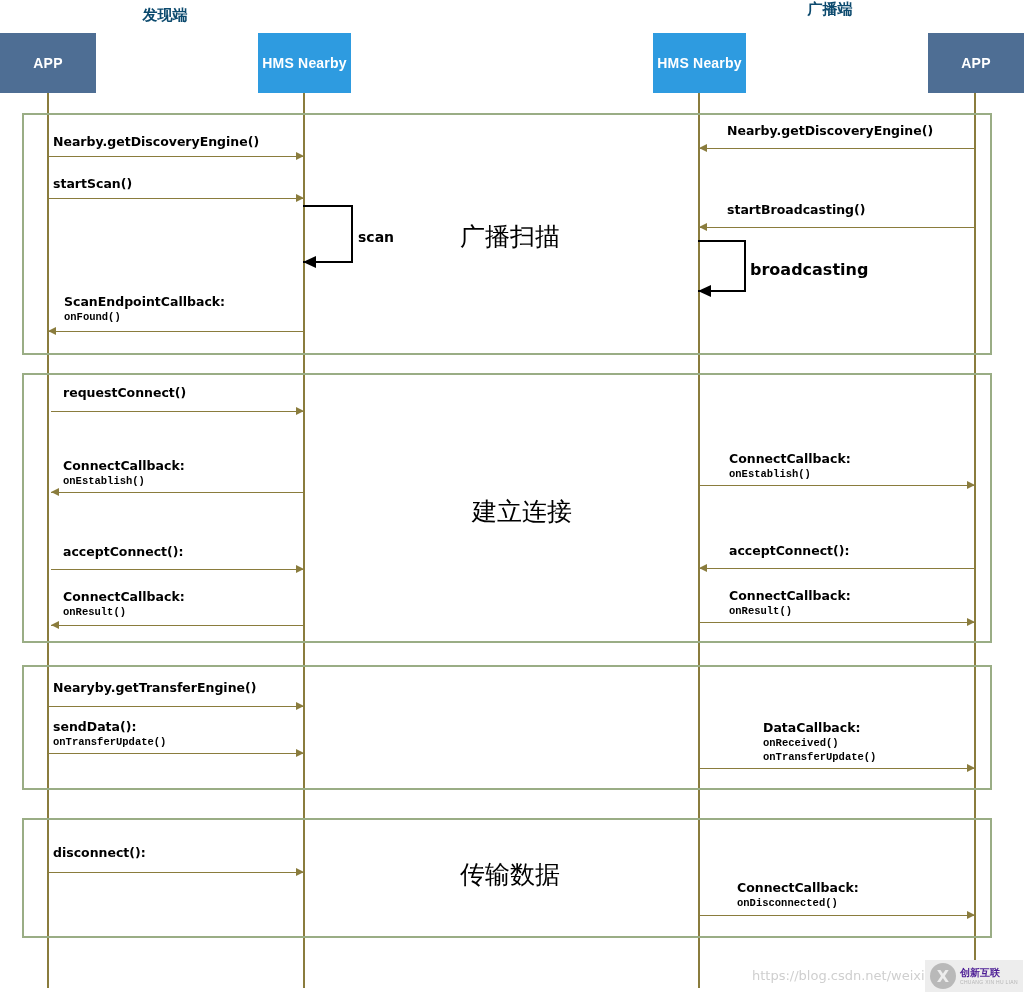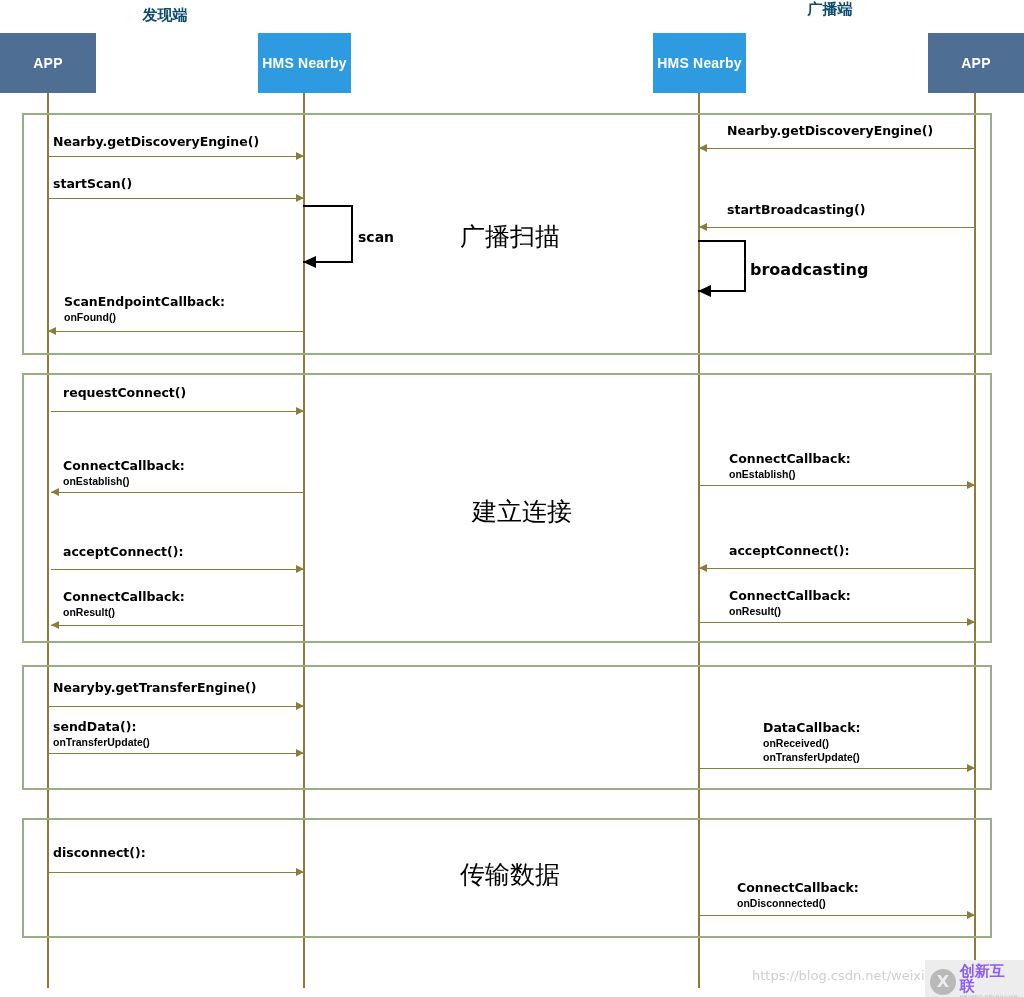--- a/index.html
+++ b/index.html
@@ -82,21 +82,21 @@
     font-weight: bold;
     font-size: 12.5px;
     line-height: 16px;
     font-family: "DejaVu Sans", "Liberation Sans", sans-serif;
   }
   .msg-label .l2 {
     display: block;
     font-weight: bold;
     font-size: 10.5px;
     line-height: 14px;
-    font-family: Liberation Sans, sans-serif;
+    font-family: Liberation Mono, monospace;
   }
 
   .self-loop {
     position: absolute;
     border: 2px solid #000;
     border-left: none;
     background: transparent;
   }
   .self-arrow {
     position: absolute;
@@ -133,21 +133,21 @@
     width: 26px; height: 26px;
     border-radius: 50%;
     background: #b9b9b9;
     color: #ededed;
     display: flex; align-items: center; justify-content: center;
     font-weight: bold; font-size: 16px;
     margin-right: 4px;
     font-family: "DejaVu Sans", "Liberation Sans", sans-serif;
   }
   .wm-text { display: flex; flex-direction: column; line-height: 1; }
-  .wm-cn { font-size: 15px; font-weight: bold; color: #8b5cf6; }
+  .wm-cn { font-size: 10px; font-weight: bold; color: #4c1d95; }
   .wm-en { font-size: 5px; color: #b5b5b5; letter-spacing: 0.3px; margin-top: 2px; }
 </style>
 </head>
 <body>
 
 <div id="diagram">
 
   <div class="role-title" style="left:110px; top:6px; width:110px;">发现端</div>
   <div class="role-title" style="left:775px; top:0; width:110px;">广播端</div>
 

